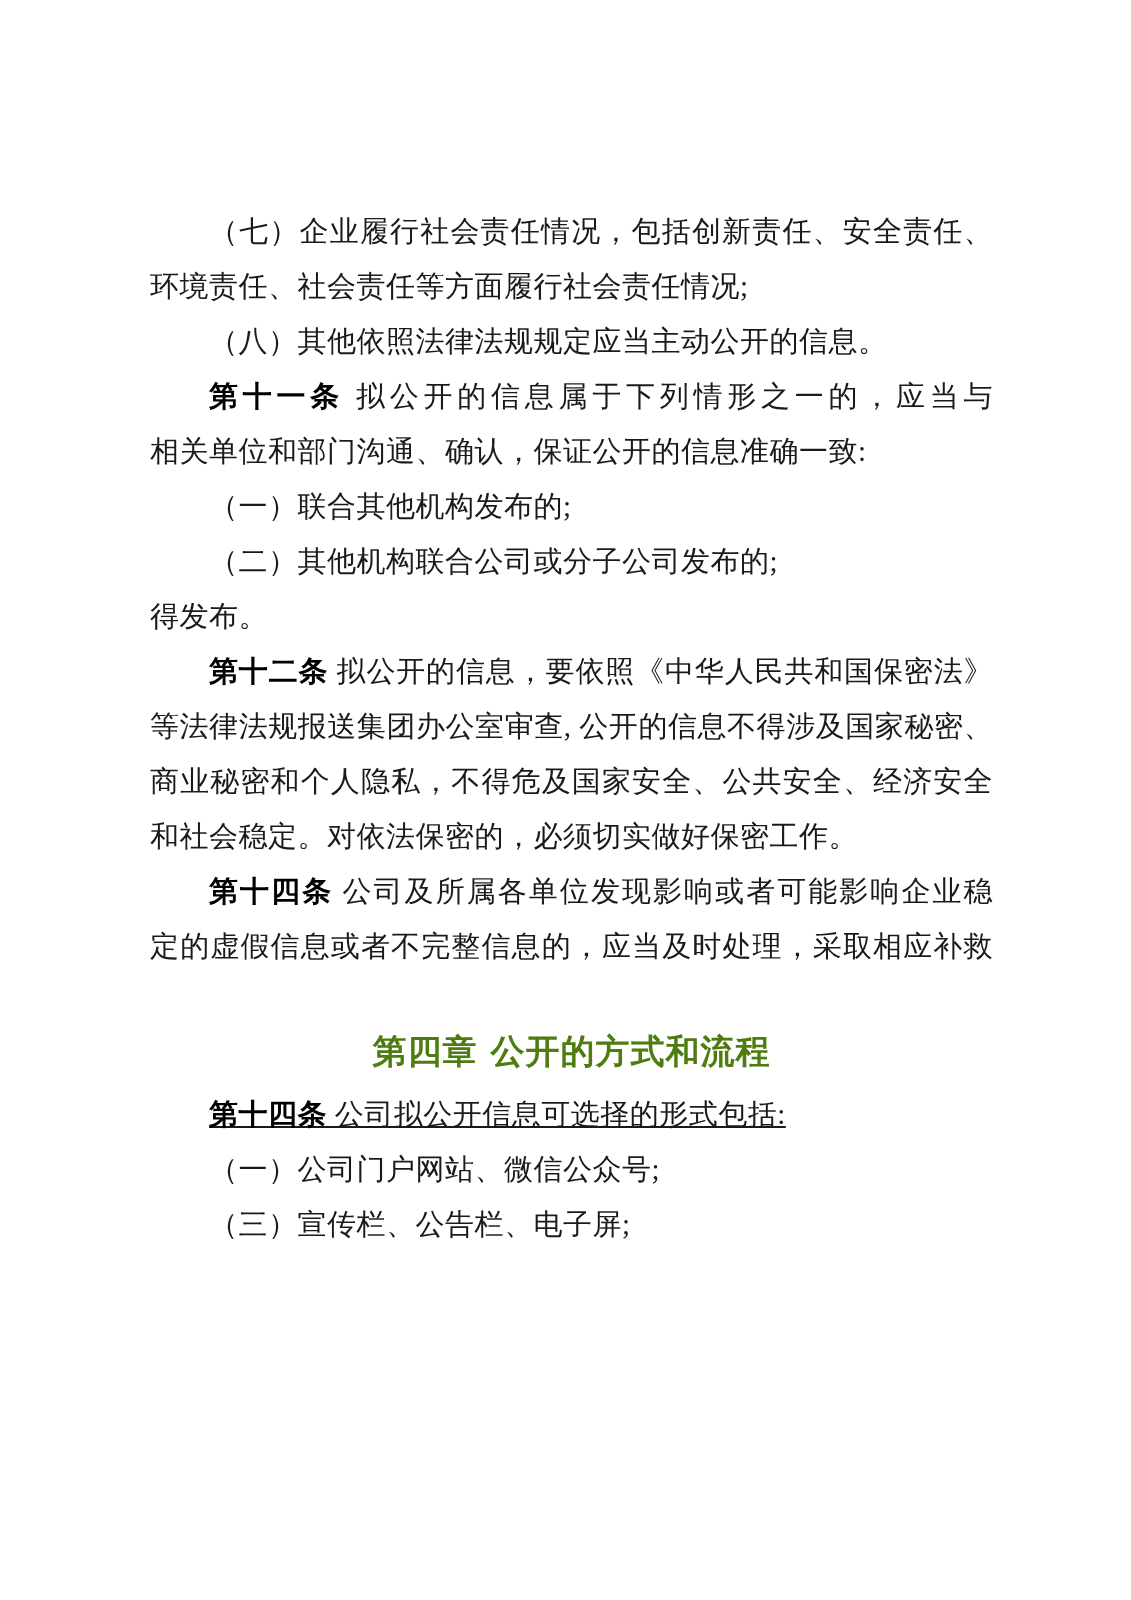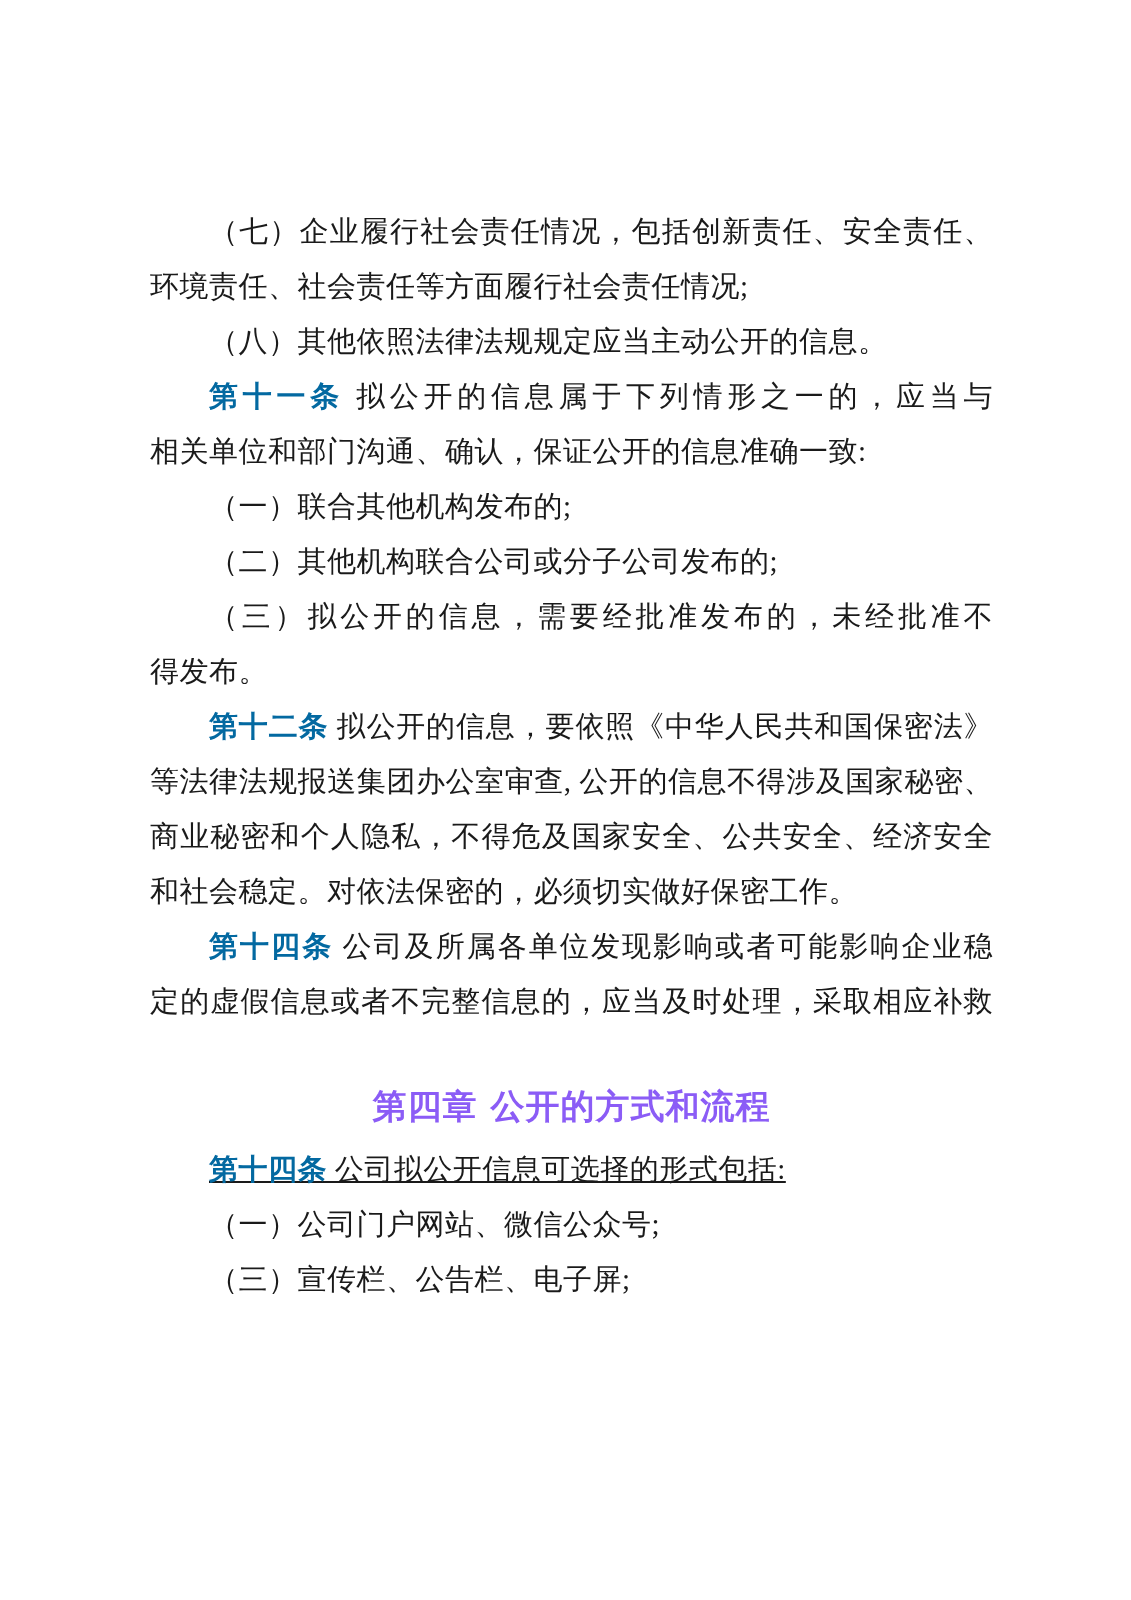--- a/index.html
+++ b/index.html
@@ -36,30 +36,30 @@
   }
   .line.indent {
     padding-left: 59px;
   }
   .line.justify {
     text-align: justify;
     text-align-last: justify;
   }
   .term {
     font-weight: bold;
-    color: #0369a1;
+    color: #000000;
   }
   .chapter-heading {
     margin-top: 50px;
     font-family: "DejaVu Sans", "Liberation Sans", sans-serif;
     font-weight: bold;
     font-size: 34px;
     line-height: 55px;
     height: 55px;
-    color: #8b5cf6;
+    color: #4d7c0f;
     text-align: center;
     letter-spacing: 1px;
   }
   .section-after-heading {
     margin-top: 8px;
     text-decoration: underline;
   }
 </style>
 </head>
 <body>
@@ -69,21 +69,20 @@
 
     <div class="line indent justify"><span>（七）企业履行社会责任情况，包括创新责任、安全责任、</span></div>
     <div class="line"><span>环境责任、社会责任等方面履行社会责任情况;</span></div>
     <div class="line indent"><span>（八）其他依照法律法规规定应当主动公开的信息。</span></div>
 
     <div class="line indent justify"><span class="term">第十一条</span><span> 拟公开的信息属于下列情形之一的，应当与</span></div>
     <div class="line"><span>相关单位和部门沟通、确认，保证公开的信息准确一致:</span></div>
 
     <div class="line indent"><span>（一）联合其他机构发布的;</span></div>
     <div class="line indent"><span>（二）其他机构联合公司或分子公司发布的;</span></div>
-    <div class="line indent justify"><span>（三）拟公开的信息，需要经批准发布的，未经批准不</span></div>
     <div class="line"><span>得发布。</span></div>
 
     <div class="line indent justify"><span class="term">第十二条</span><span> 拟公开的信息，要依照《中华人民共和国保密法》</span></div>
     <div class="line justify"><span>等法律法规报送集团办公室审查, 公开的信息不得涉及国家秘密、</span></div>
     <div class="line justify"><span>商业秘密和个人隐私，不得危及国家安全、公共安全、经济安全</span></div>
     <div class="line"><span>和社会稳定。对依法保密的，必须切实做好保密工作。</span></div>
 
     <div class="line indent justify"><span class="term">第十四条</span><span> 公司及所属各单位发现影响或者可能影响企业稳</span></div>
     <div class="line justify"><span>定的虚假信息或者不完整信息的，应当及时处理，采取相应补救</span></div>
 

